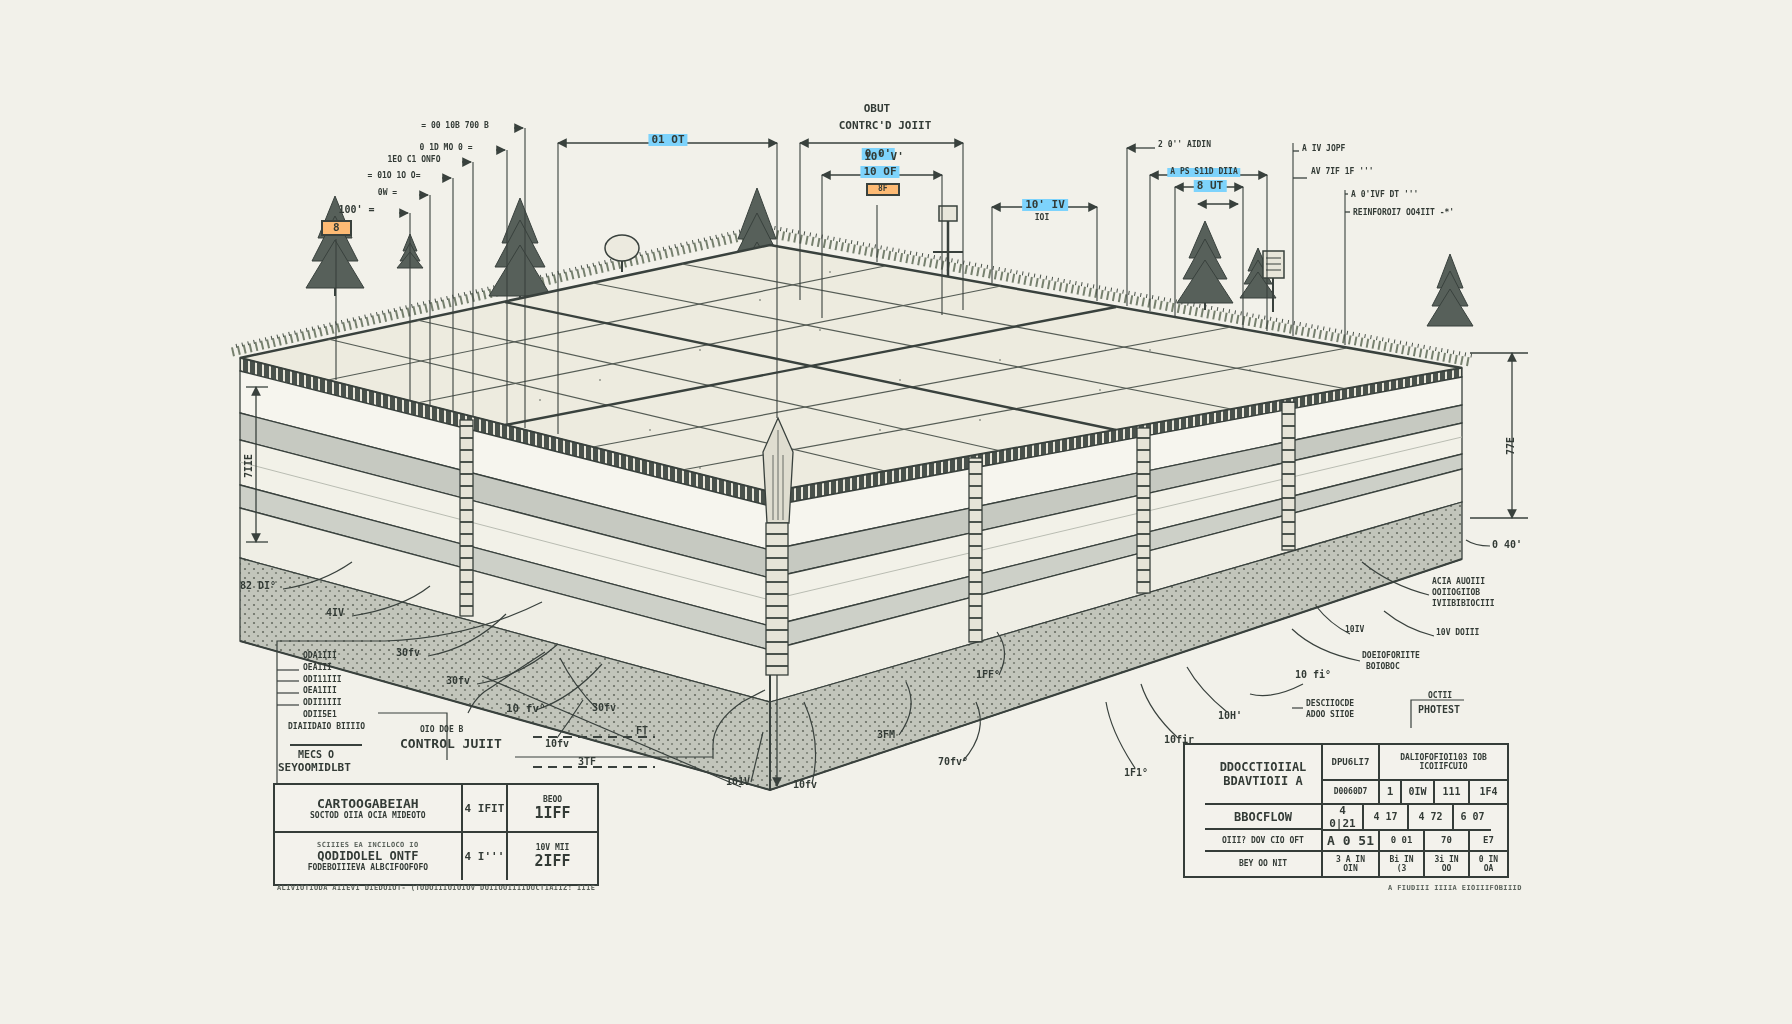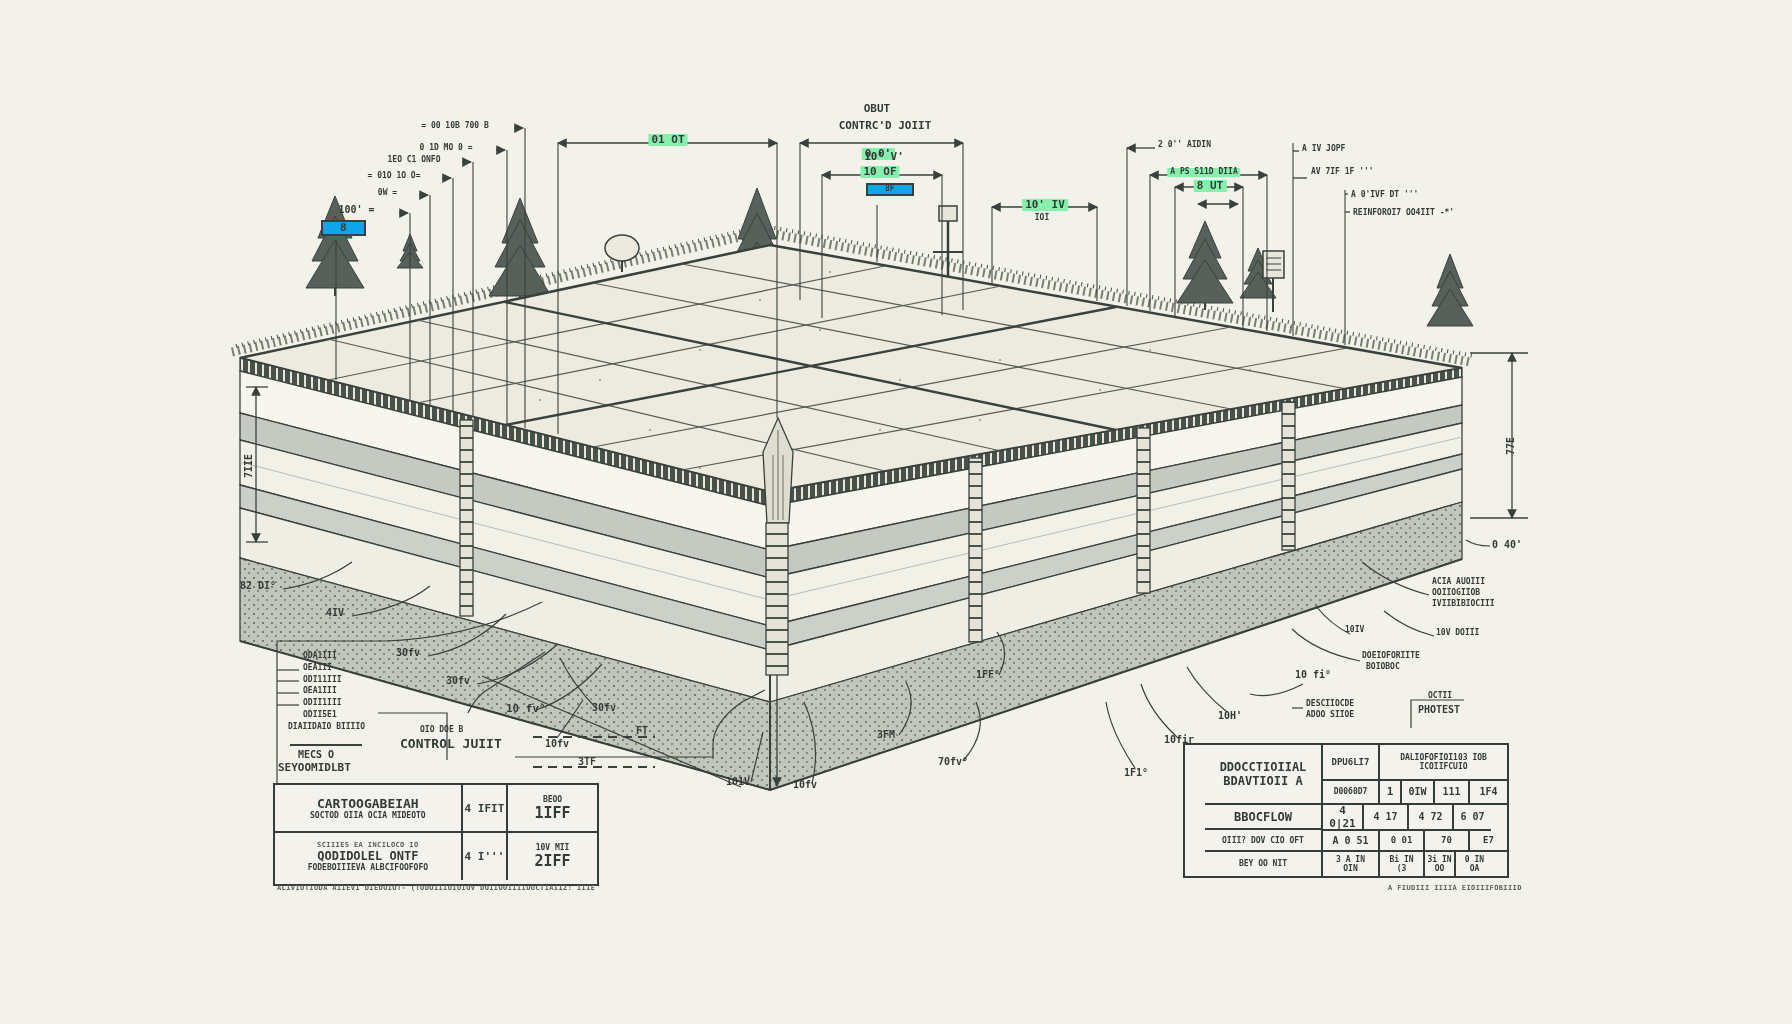--- a/index.html
+++ b/index.html
@@ -1,29 +1,29 @@
 <!DOCTYPE html>
 <html><head>
 <meta charset="utf-8">
 <style>
   html,body{margin:0;padding:0;background:#e8e7e1;}
   #stage{position:relative;width:1792px;height:1024px;background:#f2f1ea;overflow:hidden;
          font-family:"DejaVu Sans Mono",monospace;}
   svg{position:absolute;left:0;top:0;}
   .lbl{position:absolute;font-family:"DejaVu Sans Mono",monospace;font-weight:700;
        color:#333b36;white-space:nowrap;line-height:1.08;font-size:11px;}
-  .bg{background:#86efac;padding:0 3px;}
+  .bg{background:#7dd3fc;padding:0 3px;}
   .ctr{transform:translateX(-50%);} 
   .rt{text-align:center;}
   .sm{font-size:8px;font-weight:700;}
   .xs{font-size:7px;font-weight:700;letter-spacing:.4px;color:#5a625b;}
   .md{font-size:10px;}
   .lg{font-size:13px;}
   .vt{transform:rotate(-90deg);transform-origin:left top;}
-  .box{border:2px solid #39413d;padding:0 17px;background:#0ea5e9;}
+  .box{border:2px solid #39413d;padding:0 10px;background:#fdba74;}
   .tbl{position:absolute;border:2.5px solid #353d39;background:#f3f2ec;box-sizing:border-box;
        color:#333b36;font-weight:700;}
   .tbl *{box-sizing:border-box;}
   .cell{border-right:2px solid #353d39;border-bottom:2px solid #353d39;
         display:flex;flex-direction:column;align-items:center;justify-content:center;
         overflow:hidden;text-align:center;}
   .norb{border-right:none;} .nobb{border-bottom:none;}
   .row{display:flex;}
 </style>
 </head>
@@ -442,21 +442,21 @@
             <span>4 17</span>
           </div>
       <div class="cell" style="width:45px;font-size:10px;">
             <span>4 72</span>
           </div>
       <div class="cell norb" style="width:37px;font-size:10px;">
             <span>6 07</span>
           </div>
     </div>
     <div class="row" style="height:22px;">
-      <div class="cell" style="width:57px;font-size:10px;">
+      <div class="cell" style="width:57px;font-size:13px;">
             <span>A 0 51</span>
           </div>
       <div class="cell" style="width:45px;font-size:9px;">
             <span>0 01</span>
           </div>
       <div class="cell" style="width:45px;font-size:9px;">
             <span>70</span>
           </div>
       <div class="cell norb" style="width:37px;font-size:9px;">
             <span>E7</span>
@@ -464,21 +464,21 @@
     </div>
     <div class="row" style="height:25px;">
       <div class="cell nobb" style="width:57px;">
         <span class="sm">3 A IN</span>
         <span class="sm">OIN</span>
       </div>
       <div class="cell nobb" style="width:45px;">
         <span class="sm">Bi IN</span>
         <span class="sm">(3</span>
       </div>
-      <div class="cell nobb" style="width:31px;">
+      <div class="cell nobb" style="width:45px;">
         <span class="sm">3i IN</span>
         <span class="sm">OO</span>
       </div>
       <div class="cell norb nobb" style="width:37px;">
         <span class="sm">0 IN</span>
         <span class="sm">OA</span>
       </div>
     </div>
   </div>
 </div>

